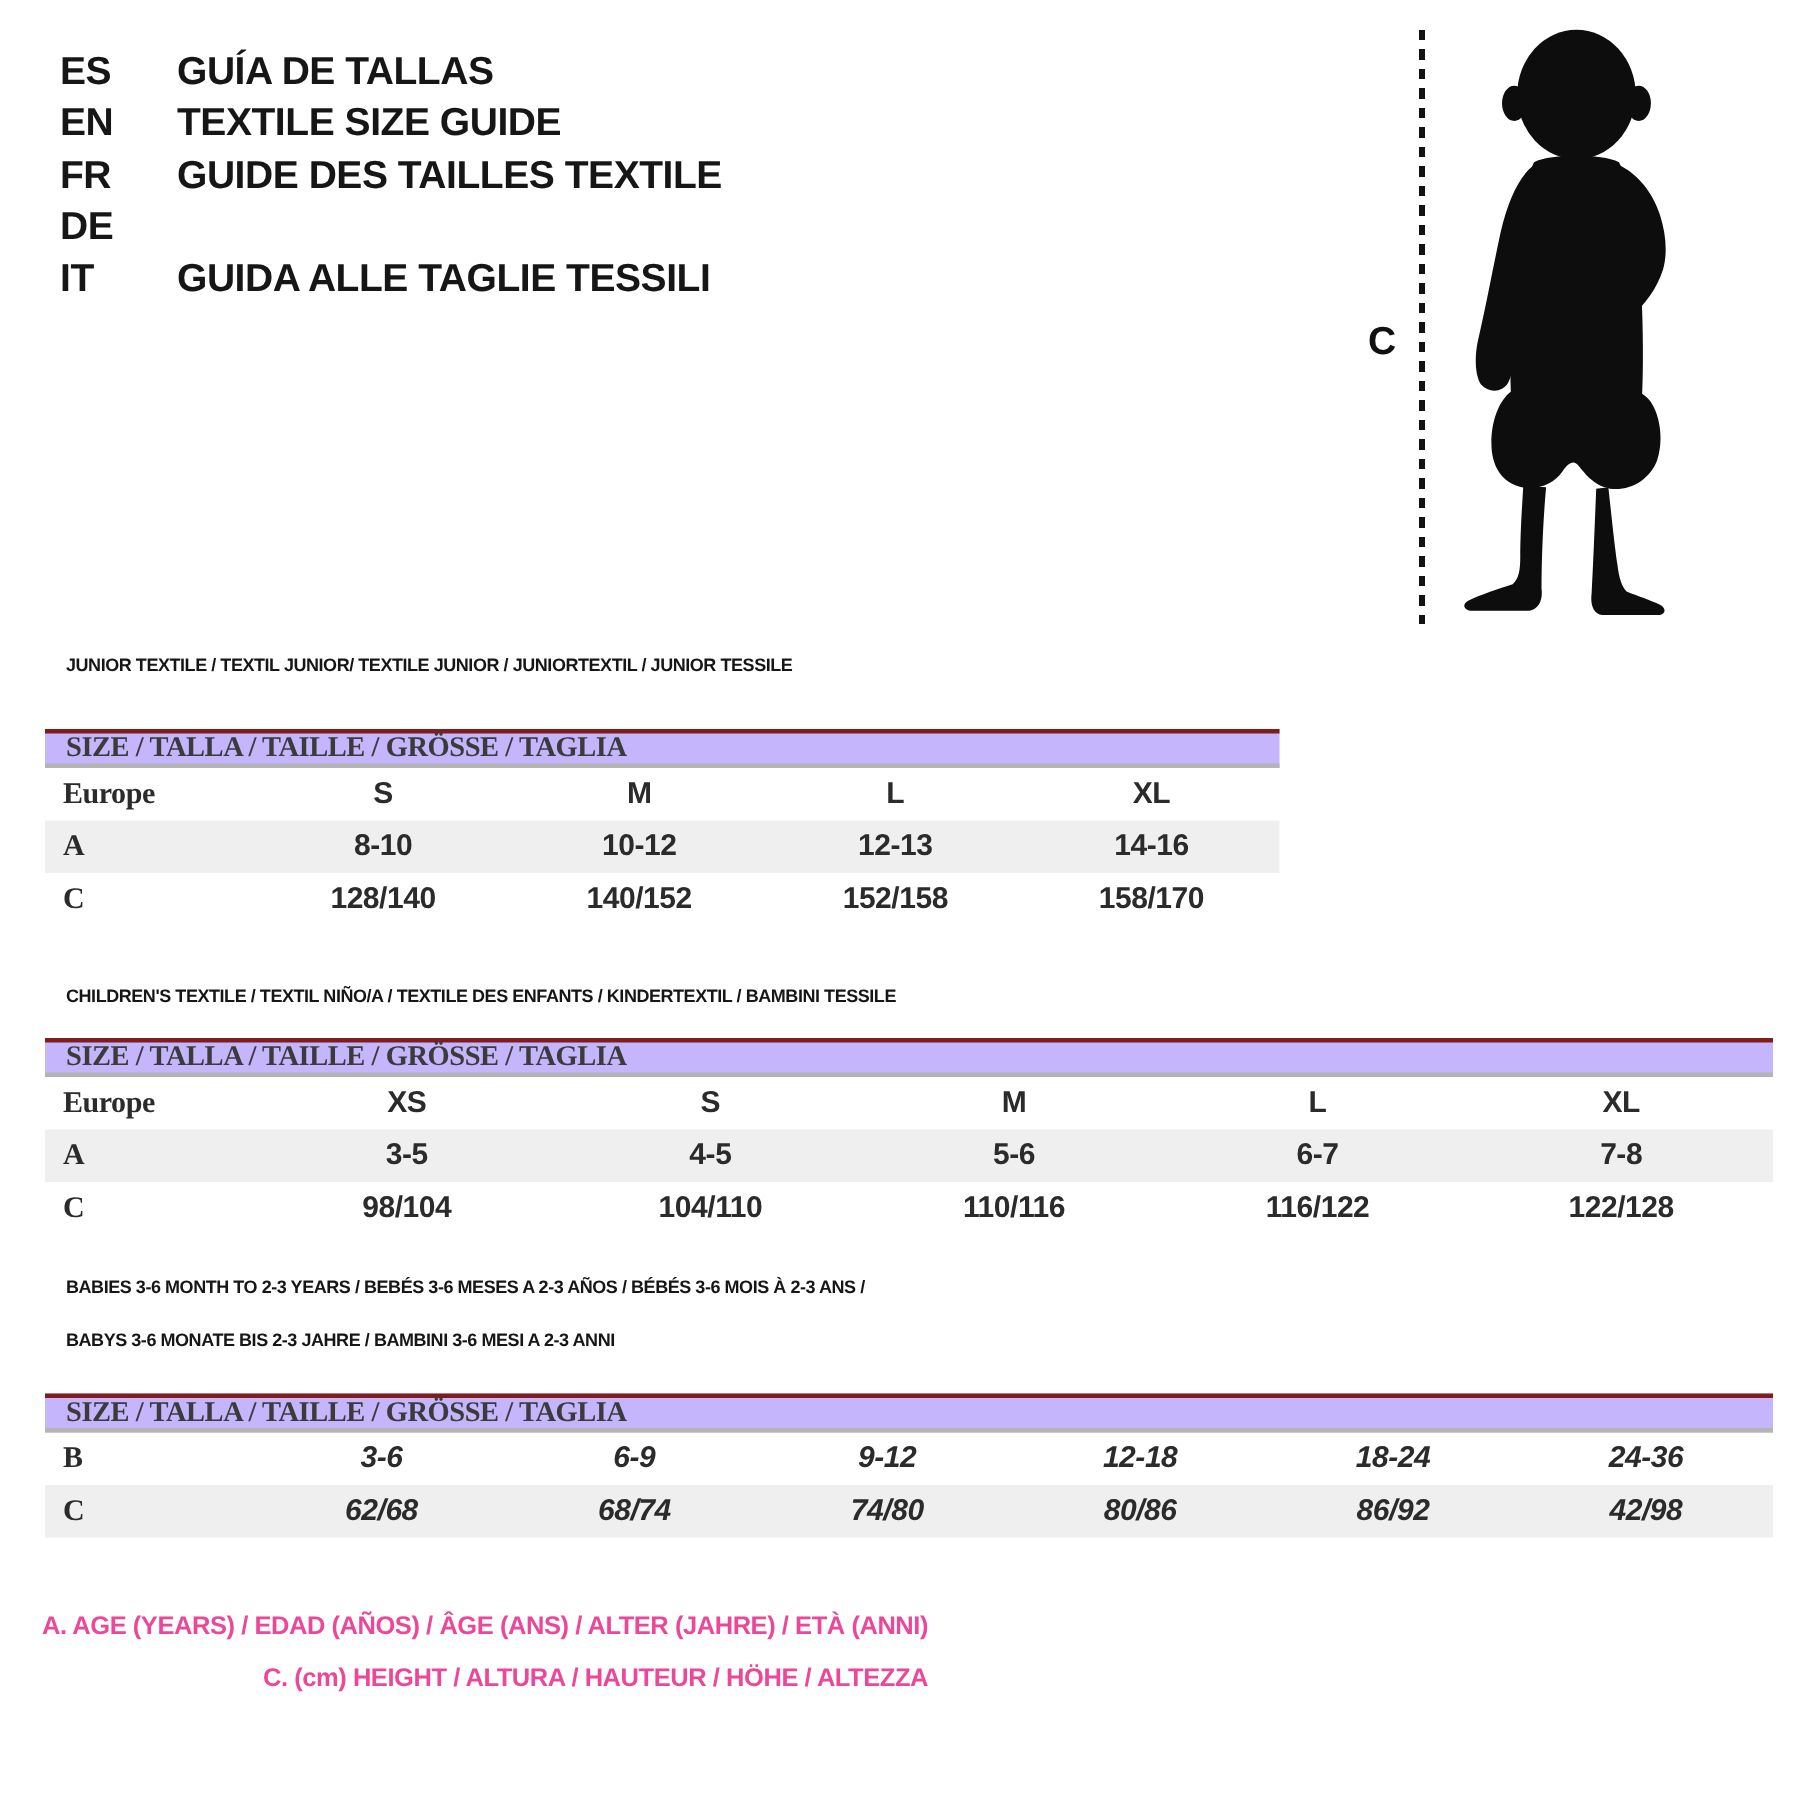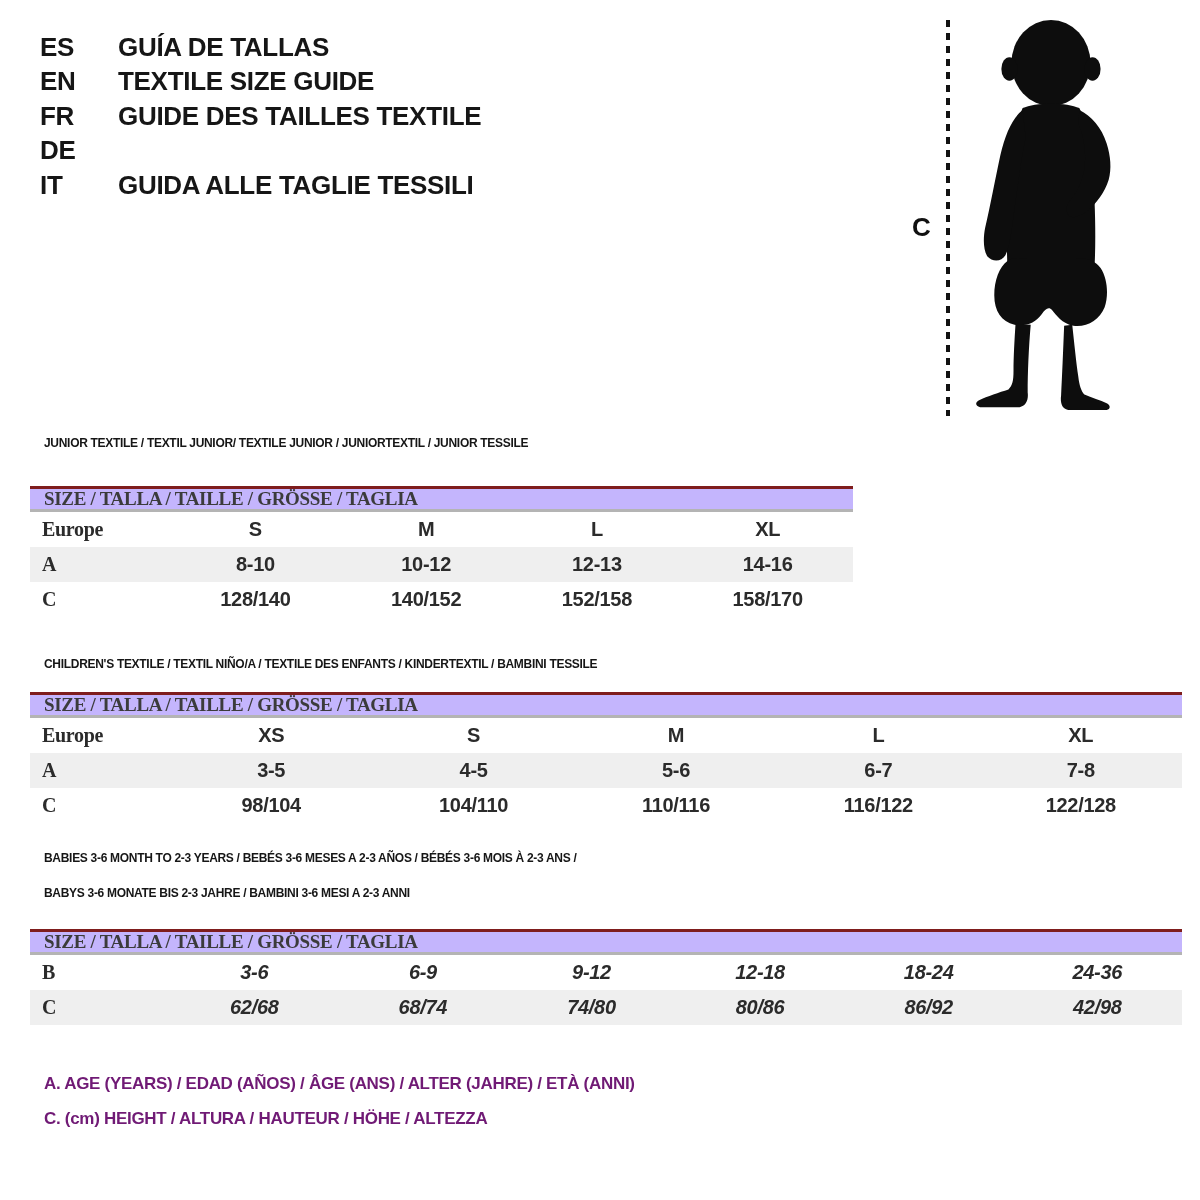--- a/index.html
+++ b/index.html
@@ -26,21 +26,21 @@
     background:#c4b5fd;display:flex;align-items:center;padding-left:14px;
     font-size:19px;color:#3b3b3b;font-family:Liberation Serif, serif;}
   .row{height:35px;display:flex;align-items:center;font-size:20px;color:#2b2b2b;}
   .row.shaded{background:#efefef;}
   .cell{text-align:center;}
   .cell.label{width:140px;padding-left:12px;text-align:left;box-sizing:border-box;font-family:Liberation Serif, serif;}
   .t1{width:823px;top:486px;}  .t1 .cell.val{width:170.75px;}
   .t2{width:1152px;top:692px;} .t2 .cell.val{width:202.4px;}
   .t3{width:1152px;top:929px;} .t3 .cell.val{width:168.6px;font-style:italic;}
   
-  .legend{position:absolute;left:44px;top:1066px;font-size:17px;line-height:35px;color:#701a75;white-space:nowrap;}
+  .legend{position:absolute;left:28px;top:1066px;font-size:17px;line-height:35px;color:#ec4899;white-space:nowrap;text-align:right;}
 </style>
 </head>
 <body>
 
 <div id="page">
 
   <div class="langs">
     <div class="lang-row">
       <span>ES</span>
       <span>GUÍA DE TALLAS</span>

